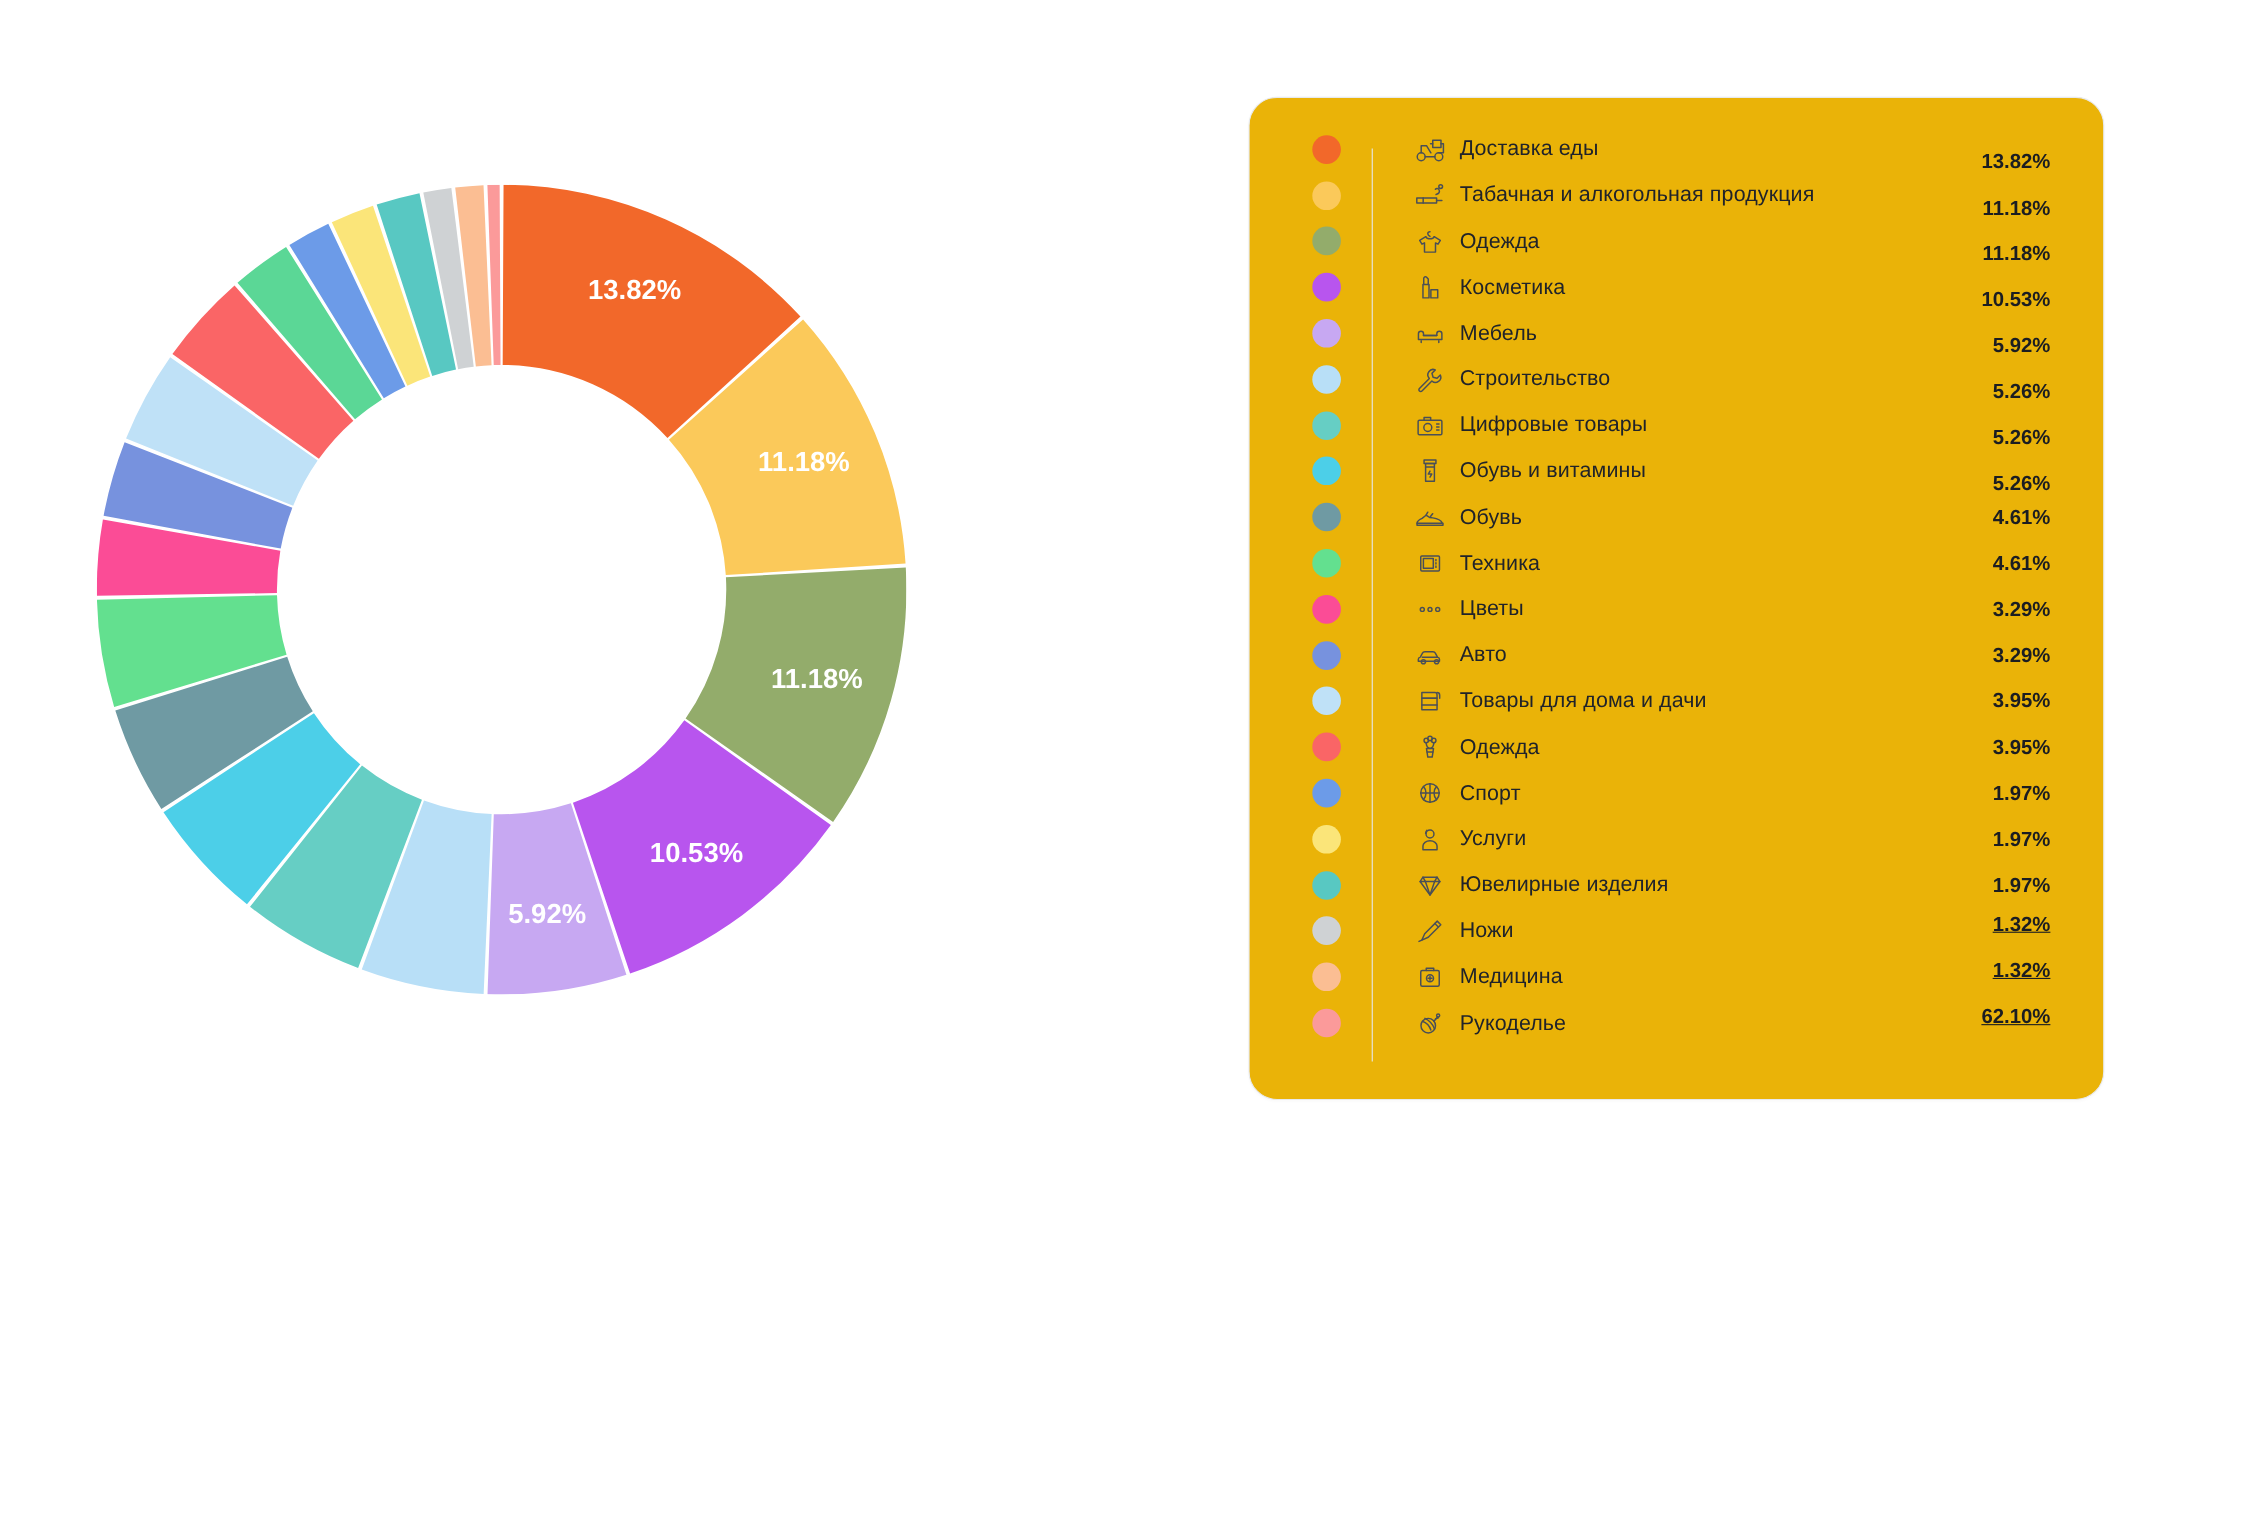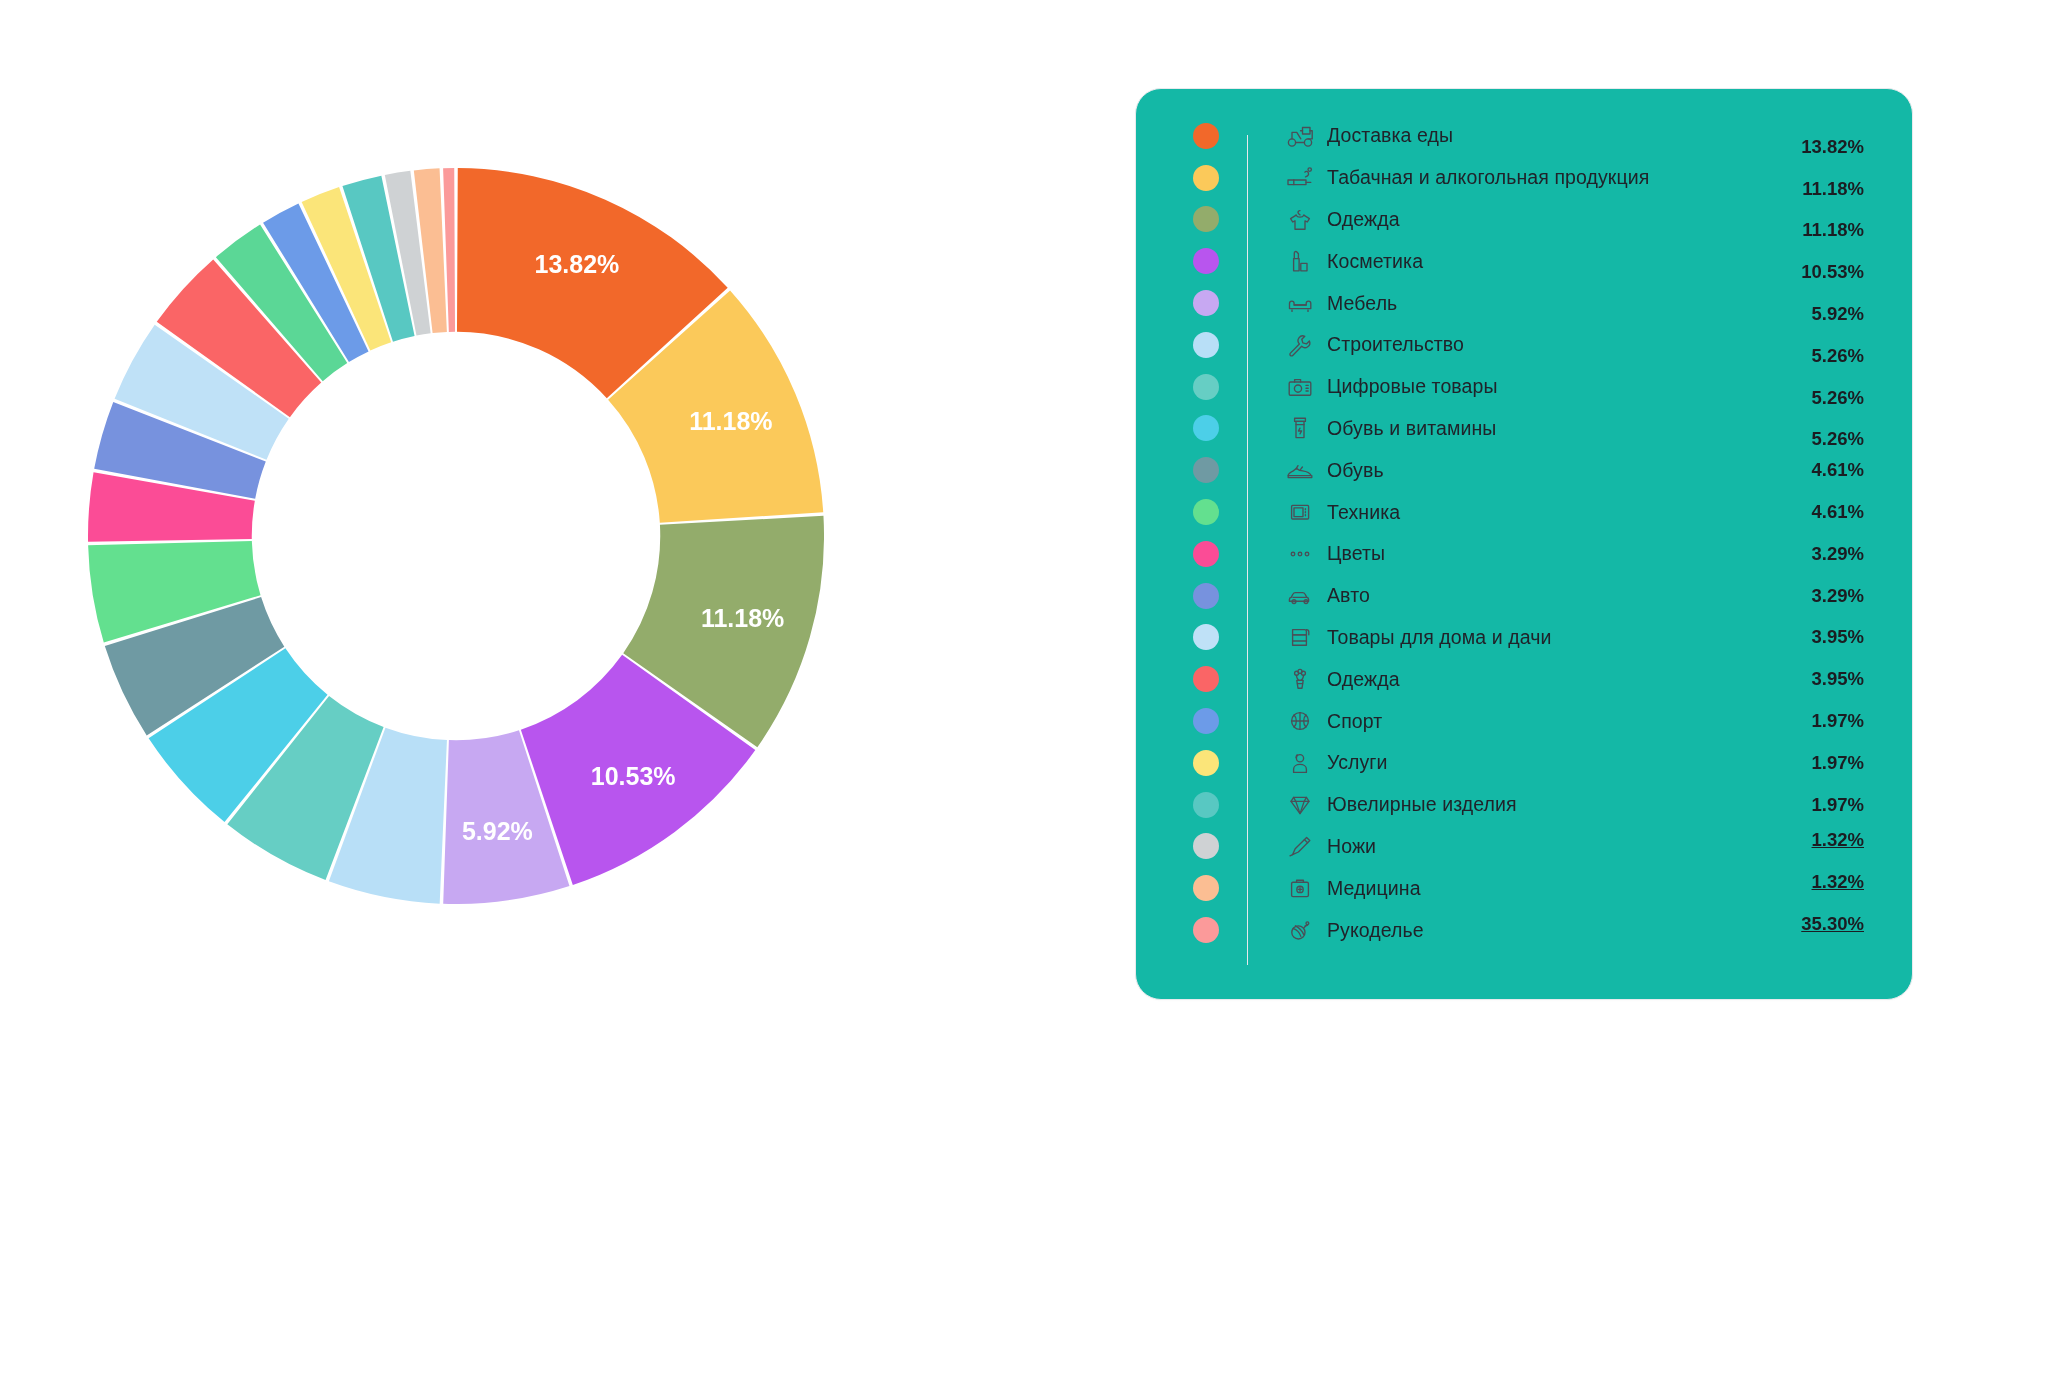--- a/index.html
+++ b/index.html
@@ -29,21 +29,21 @@
     fill: #ffffff;
     text-anchor: middle;
     dominant-baseline: central;
   }
 
   
   #legend-card {
     position: absolute;
     left: 1135px; top: 88px;
     width: 778px; height: 912px;
-    background: #14b8a6;
+    background: #eab308;
     border: 1px solid #e8eaed;
     border-radius: 26px;
     box-shadow: 0 1px 2px rgba(0,0,0,0.02);
   }
   #legend-inner {
     position: absolute;
     left: 0; top: 0; right: 0; bottom: 0;
     padding: 26px 48px 26px 28px;
   }
   #legend-divider {
@@ -477,19 +477,19 @@
                 <g fill="none" stroke="#4a4f57" stroke-width="1.35" stroke-linecap="round" stroke-linejoin="round">
                   <circle cx="13.4" cy="15.4" r="6.6"></circle>
                   <path d="M8 11.4c3.6 1.2 6.6 4.2 7.8 8M10.4 8.8c4 2 7 5.2 8.4 9"></path>
                   <path d="M18.6 11.4 22 7.4"></path>
                   <circle cx="22.4" cy="6.2" r="1.4"></circle>
                   <path d="M20 9.2l2.6-1"></path>
                 </g>
               </svg>
             </div>
             <div class="label-cell">Рукоделье</div>
-            <div class="pct-cell">35.30%</div>
+            <div class="pct-cell">62.10%</div>
           </div>
         </div>
   </div>
 </div>
 
 </div>
 
 </body></html>

